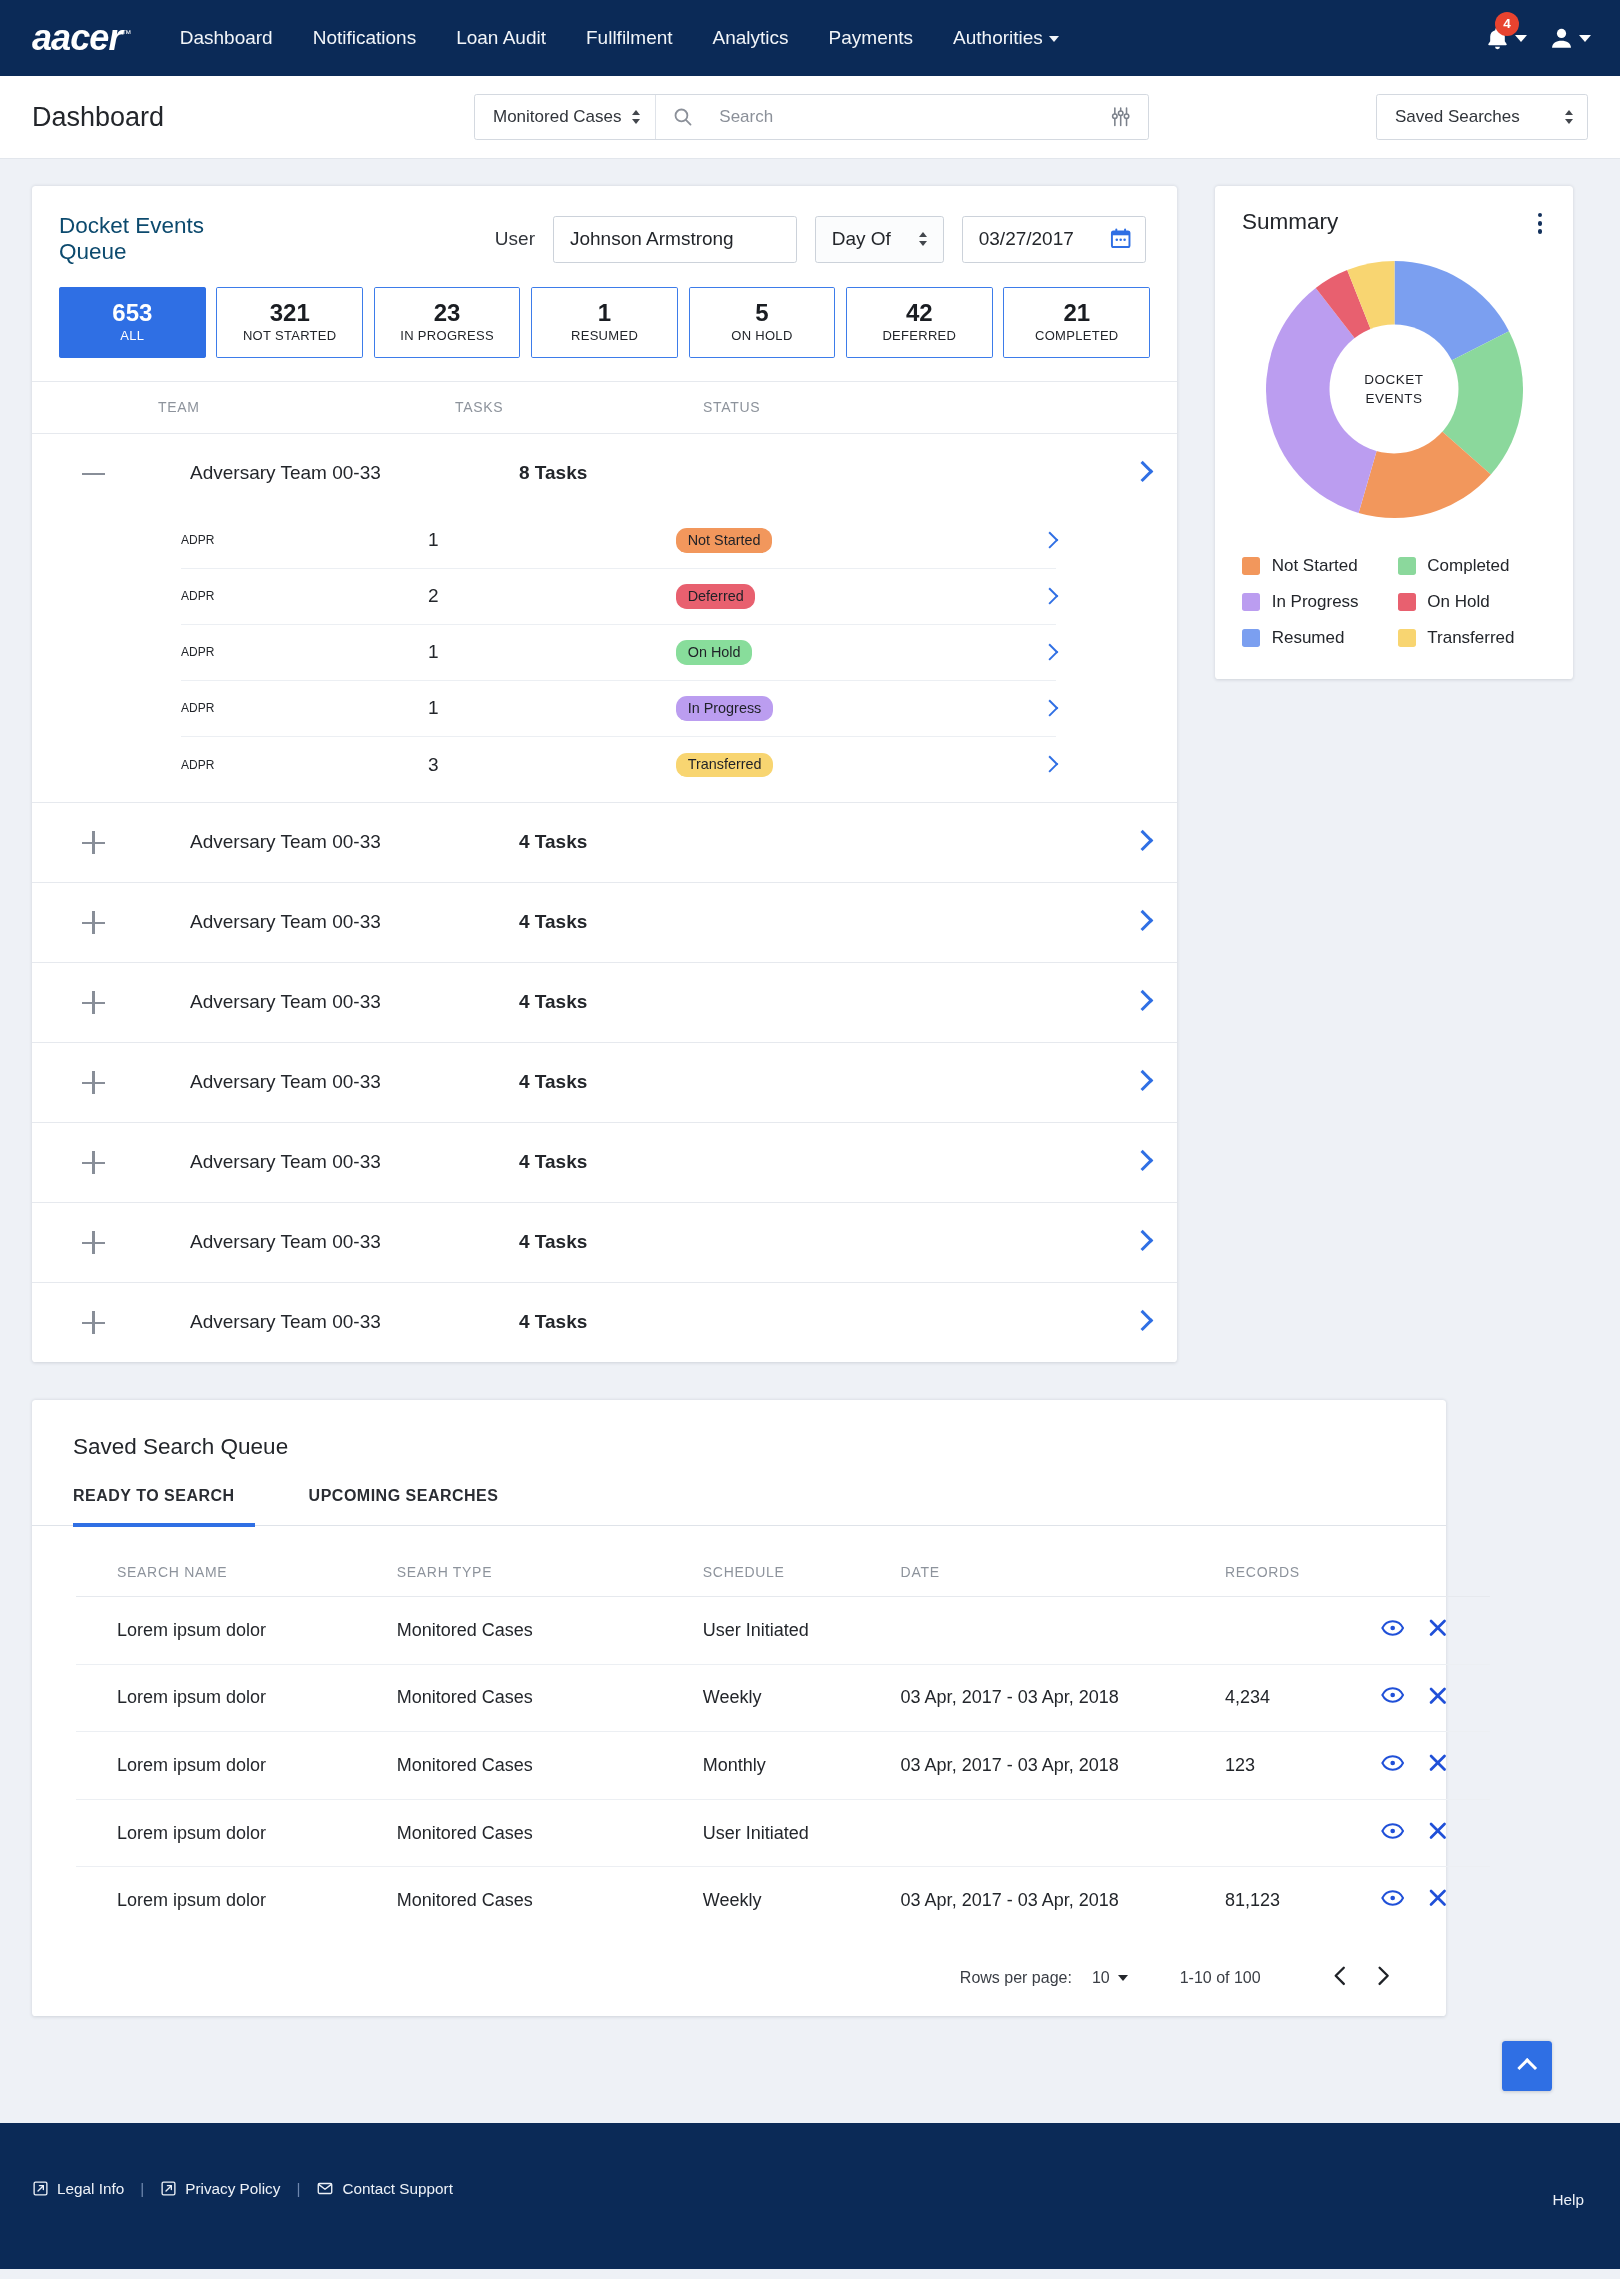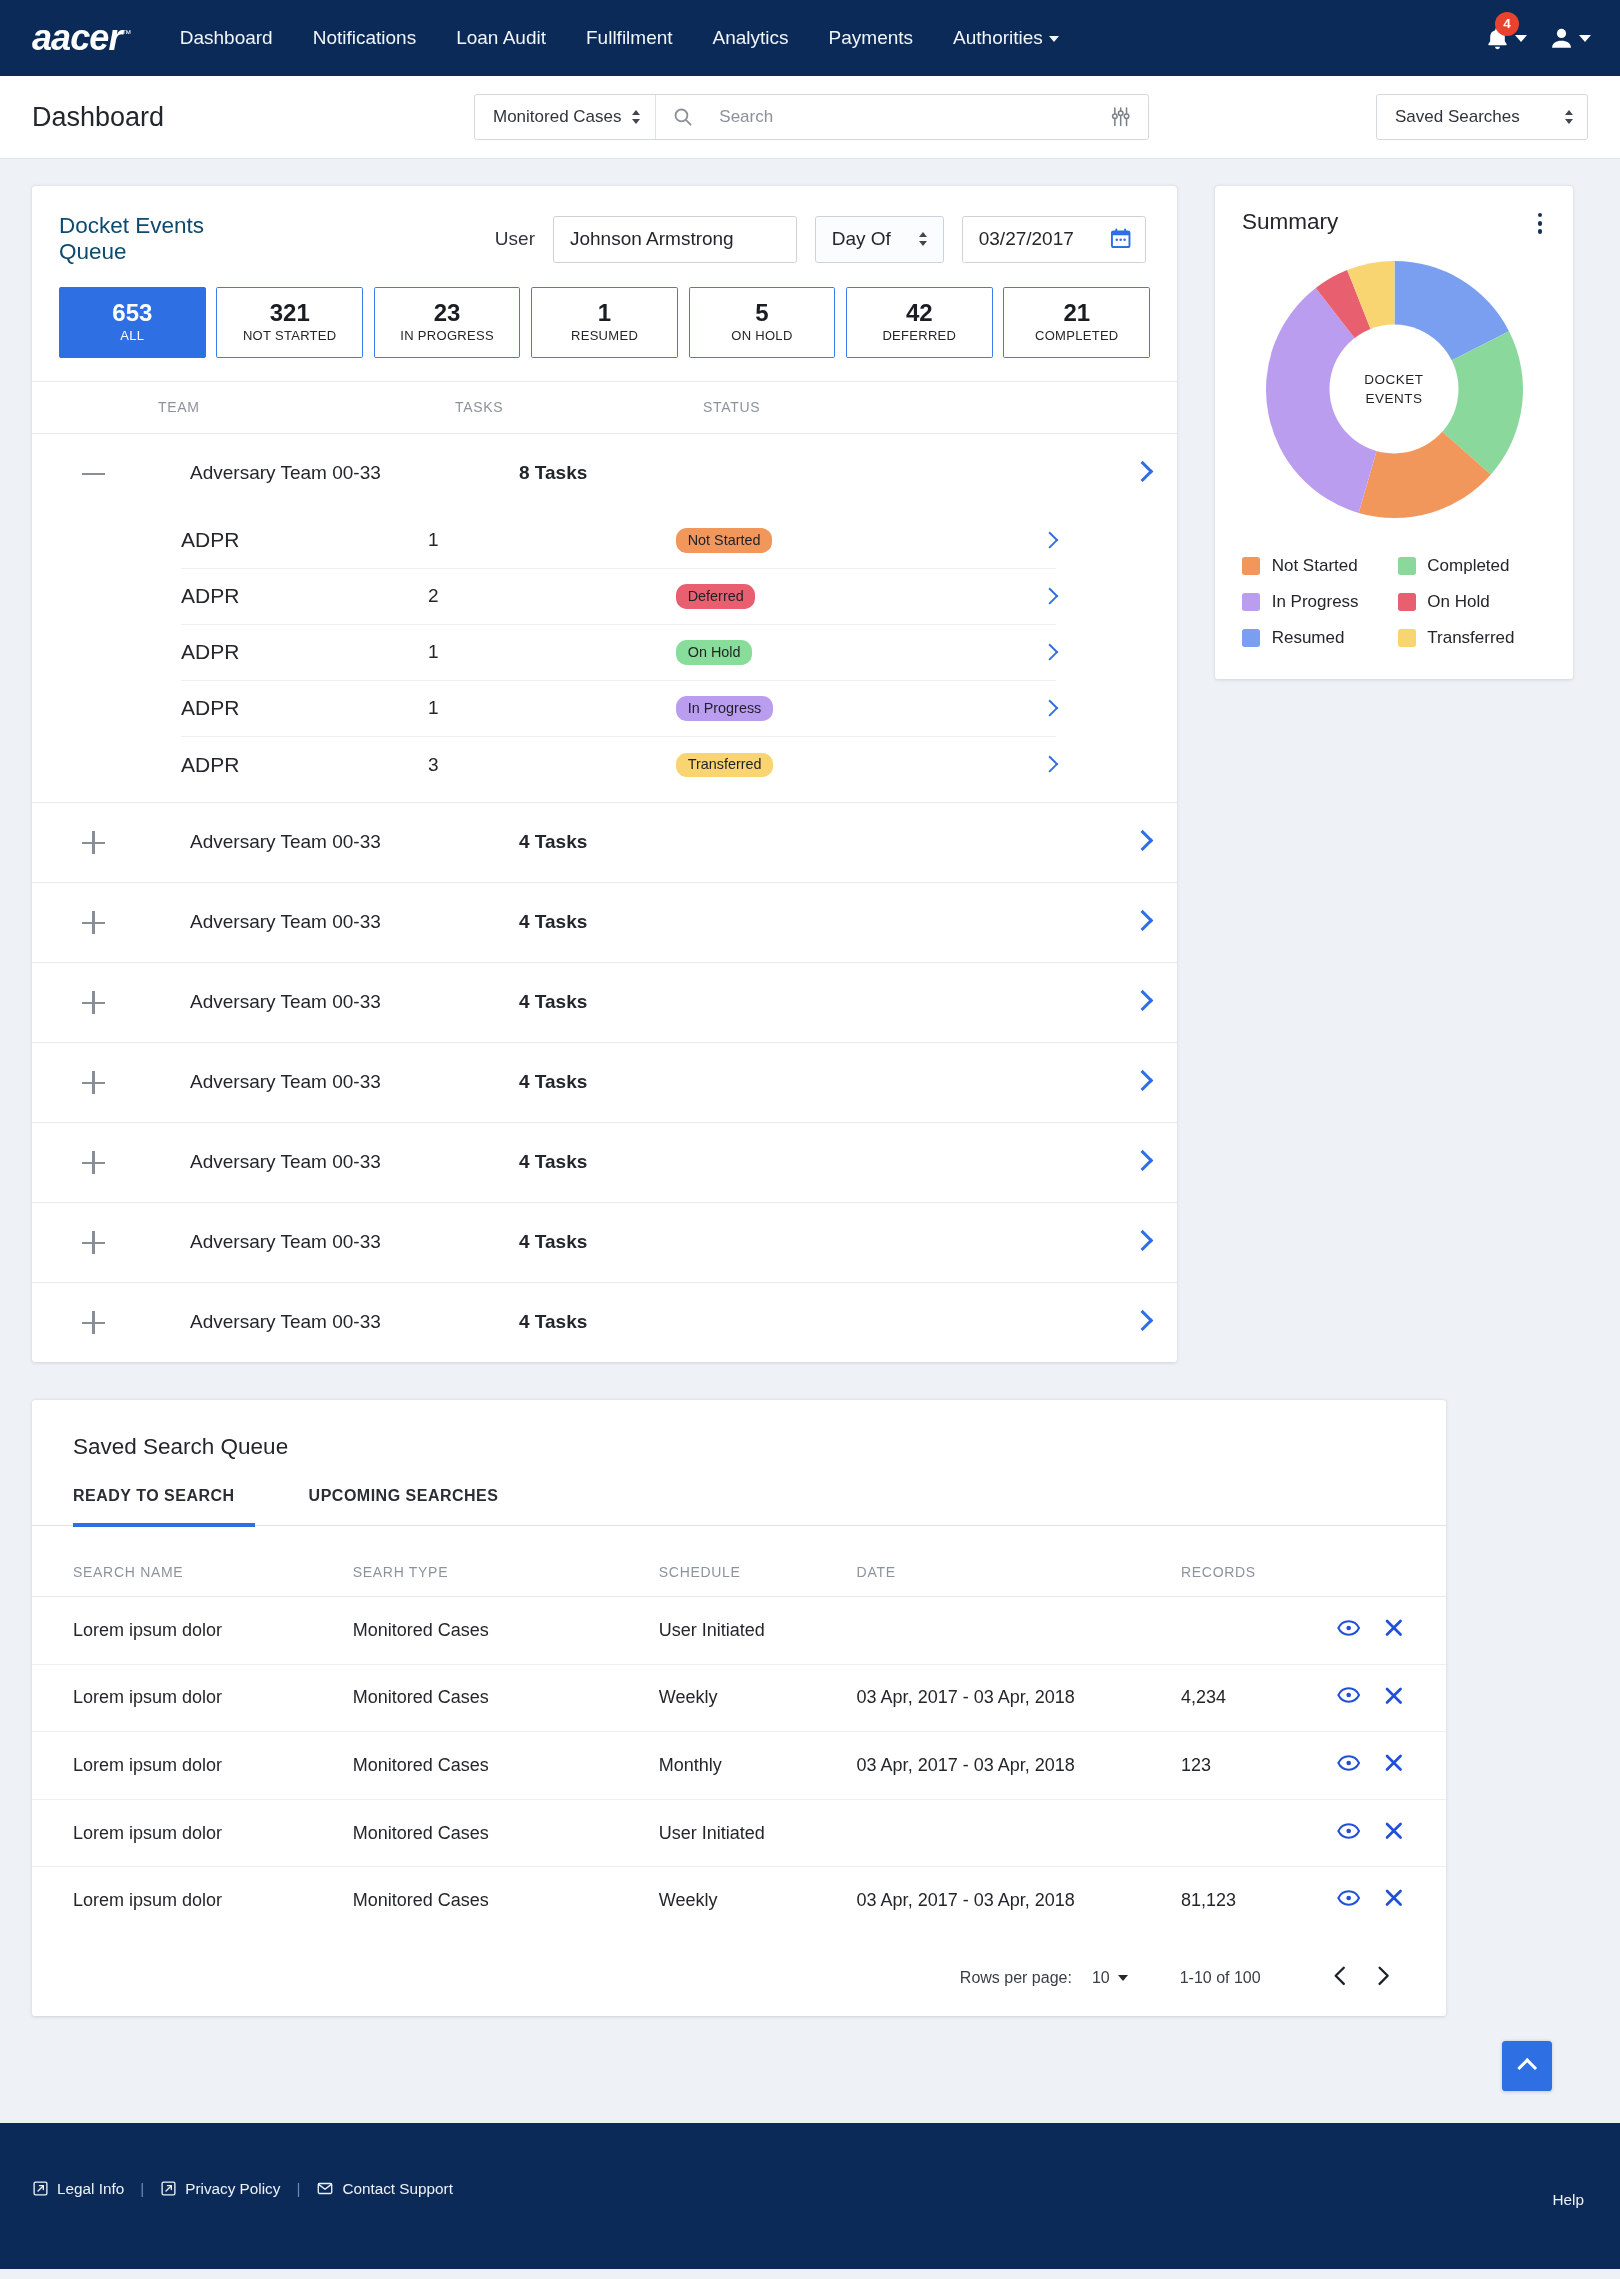--- a/index.html
+++ b/index.html
@@ -198,21 +198,21 @@
   .gtasks { width: 248px; font-size: 19px; color: #23262b; font-weight: bold; }
   .gchev { margin-left: auto; }
 
   .subrows { padding: 0 27px 0 0; }
   .subrow {
     display: flex; align-items: center; height: 56px;
     margin-left: 149px; margin-right: 94px;
     border-bottom: 0.9px solid #eceff3;
   }
   .subrow:last-child { border-bottom: 0; }
-  .sname { width: 247px; font-size: 21px; color: #23262b; }
+  .sname { width: 247px; font-size: 12px; color: #23262b; }
   .scount { width: 248px; font-size: 19px; color: #23262b; }
   .sstatus { flex: 1; }
   .chip {
     display: inline-block; border-radius: 10.8px;
     padding: 4.5px 11.7px 5.4px 11.7px; font-size: 14.4px; color: #1f2127;
     line-height: 1;
   }
   .schev { width: 36px; text-align: right; }
 
   .chev {
@@ -261,21 +261,21 @@
     padding: 0 20px 20px 20px; cursor: pointer; font-weight: bold;
     position: relative;
   }
   .tab:first-child { padding-left: 0; margin-right: 34px; }
   .tab.active::after {
     content: ""; position: absolute; left: 0; right: 0; bottom: -1.8px;
     height: 3.6px; background: #2f6fe4;
   }
   .tab:not(.active) { font-weight: bold; color: #2a2d33; }
 
-  .sstable { width: 100%; border-collapse: collapse; }
+  .sstable { width: 100%; border-collapse: collapse; margin-left: 44px; }
   .sstable th {
     text-align: left; color: #8d939c; font-size: 14px; letter-spacing: 0.7px;
     font-weight: normal; padding: 38px 0 16px 0;
     border-bottom: 0.9px solid #e6e9ee;
   }
   .sstable td {
     font-size: 18px; color: #23262b; padding: 20px 0;
     border-bottom: 0.9px solid #eceff3;
   }
   .sstable tr:last-child td { border-bottom: 0; }

